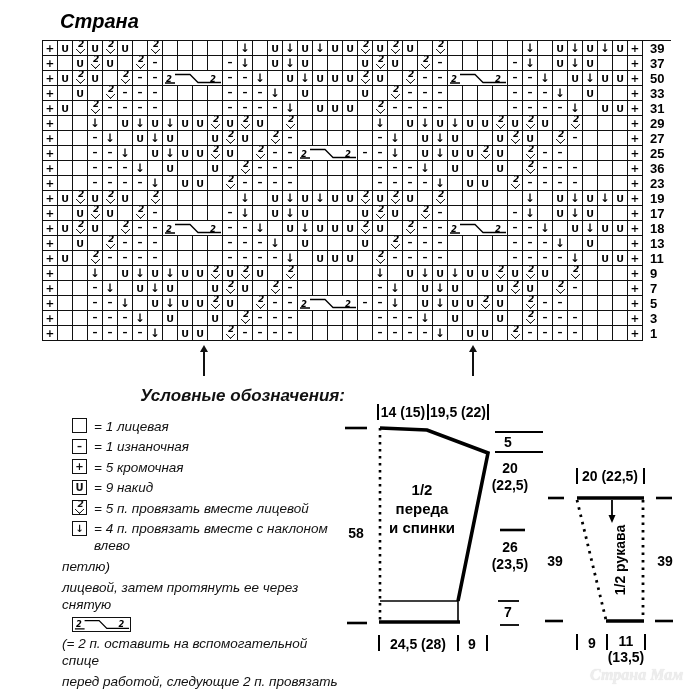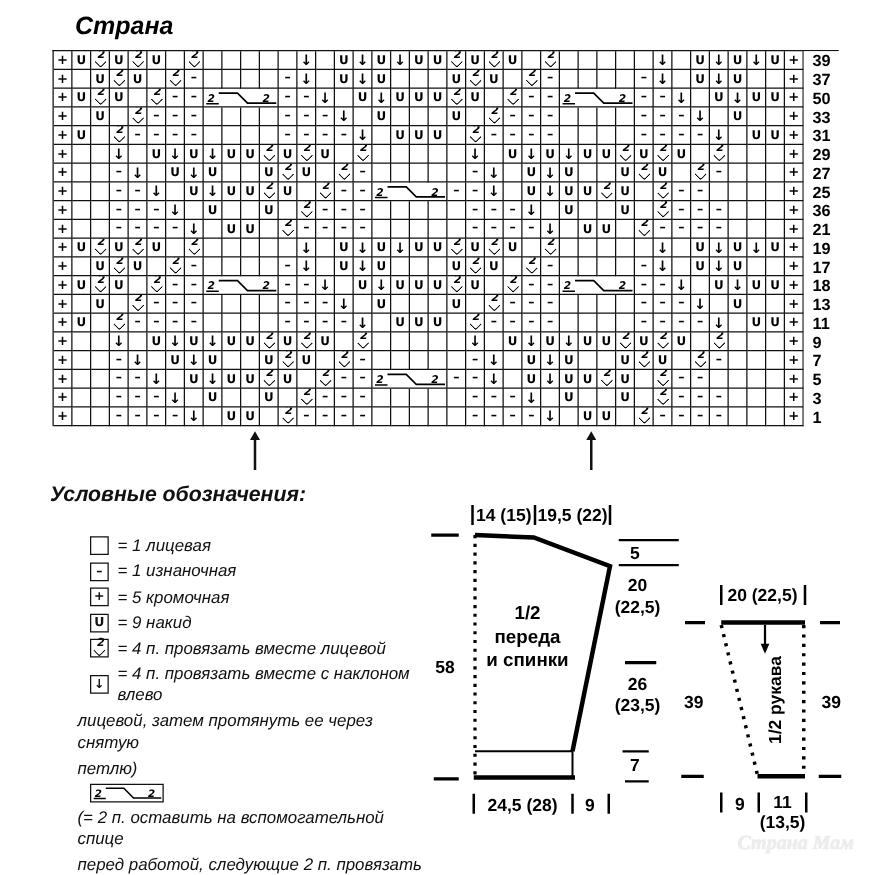--- a/index.html
+++ b/index.html
@@ -32,22 +32,22 @@
         border-bottom:1.4px solid #000;border-right:1.4px solid #000;
         transform:rotate(45deg);border-bottom-right-radius:2px;}
 
   
   .rep-arrow{position:absolute;width:1.6px;height:27px;background:#111;}
   .rep-arrow::before{content:"";position:absolute;top:-8px;left:-3.2px;
         border:4px solid transparent;border-bottom:7px solid #111;}
 
   
   #legend{position:absolute;left:40px;top:386px;width:305px;}
-  .leg-header{font:italic 700 17px "Liberation Sans",sans-serif;margin-bottom:22px;}
-  .leg-item{display:flex;align-items:center;margin-bottom:3.5px;padding-left:32px;}
+  .leg-header{font:italic 700 17px "Liberation Sans",sans-serif;margin-bottom:12px;text-align:right;}
+  .leg-item{display:flex;align-items:flex-start;margin-bottom:3.5px;padding-left:32px;}
   .leg-sym{flex:0 0 auto;width:15px;height:15px;border:1.4px solid #111;margin-right:7px;
         display:flex;align-items:center;justify-content:center;box-sizing:border-box;
         font-family:"DejaVu Sans",sans-serif;font-weight:700;font-size:10px;background:#fff;}
   .leg-sym.wide{width:59px;}
   .leg-text{font:italic 400 13.5px "Liberation Sans",sans-serif;line-height:16.5px;padding-top:0.5px;}
   .leg-cont{font:italic 400 13.5px "Liberation Sans",sans-serif;line-height:17px;margin:0 0 4px 22px;}
 
   
   .diag{position:absolute;}
   .diag text{font-family:"Liberation Sans",sans-serif;font-weight:700;fill:#000;}
@@ -548,21 +548,21 @@
         <span class="gA"></span>
       </div>
       <div class="cell sym-purl">–</div>
       <div class="cell sym-purl">–</div>
       <div class="cell sym-purl">–</div>
       <div class="cell sym-purl">–</div>
       <div class="cell"></div>
       <div class="cell"></div>
       <div class="cell"></div>
       <div class="cell sym-edge">+</div>
-      <div class="cell numcell">21</div>
+      <div class="cell numcell">23</div>
       <div class="cell sym-edge">+</div>
       <div class="cell sym-yo">U</div>
       <div class="cell">
         <span class="gA"></span>
       </div>
       <div class="cell sym-yo">U</div>
       <div class="cell">
         <span class="gA"></span>
       </div>
       <div class="cell sym-yo">U</div>
@@ -1068,28 +1068,28 @@
           <span class="leg-text">= 5 кромочная</span>
         </div>
         <div class="leg-item">
           <span class="leg-sym">U</span>
           <span class="leg-text">= 9 накид</span>
         </div>
         <div class="leg-item">
           <span class="leg-sym">
             <span class="gA"></span>
           </span>
-          <span class="leg-text">= 4 п. провязать вместе лицевой</span>
+          <span class="leg-text">= 5 п. провязать вместе лицевой</span>
         </div>
         <div class="leg-item">
           <span class="leg-sym">↓</span>
           <span class="leg-text">= 4 п. провязать вместе с наклоном влево</span>
         </div>
+        <div class="leg-cont">петлю)</div>
         <div class="leg-cont">лицевой, затем протянуть ее через снятую</div>
-        <div class="leg-cont">петлю)</div>
         <div class="leg-item">
           <span class="leg-sym wide">
             <svg width="59" height="14" viewBox="0 0 59 14">
               <text x="3" y="10.5" font-size="8.5" font-style="italic" font-weight="bold" font-family="DejaVu Sans">2</text>
               <path d="M2,12 H12 M12,3.5 H27 L35,11.5 H58" fill="none" stroke="#000" stroke-width="1.3"></path>
               <text x="47" y="10.5" font-size="8.5" font-style="italic" font-weight="bold" font-family="DejaVu Sans">2</text>
             </svg>
           </span>
         </div>
         <div class="leg-cont">(= 2 п. оставить на вспомогательной спице</div>

